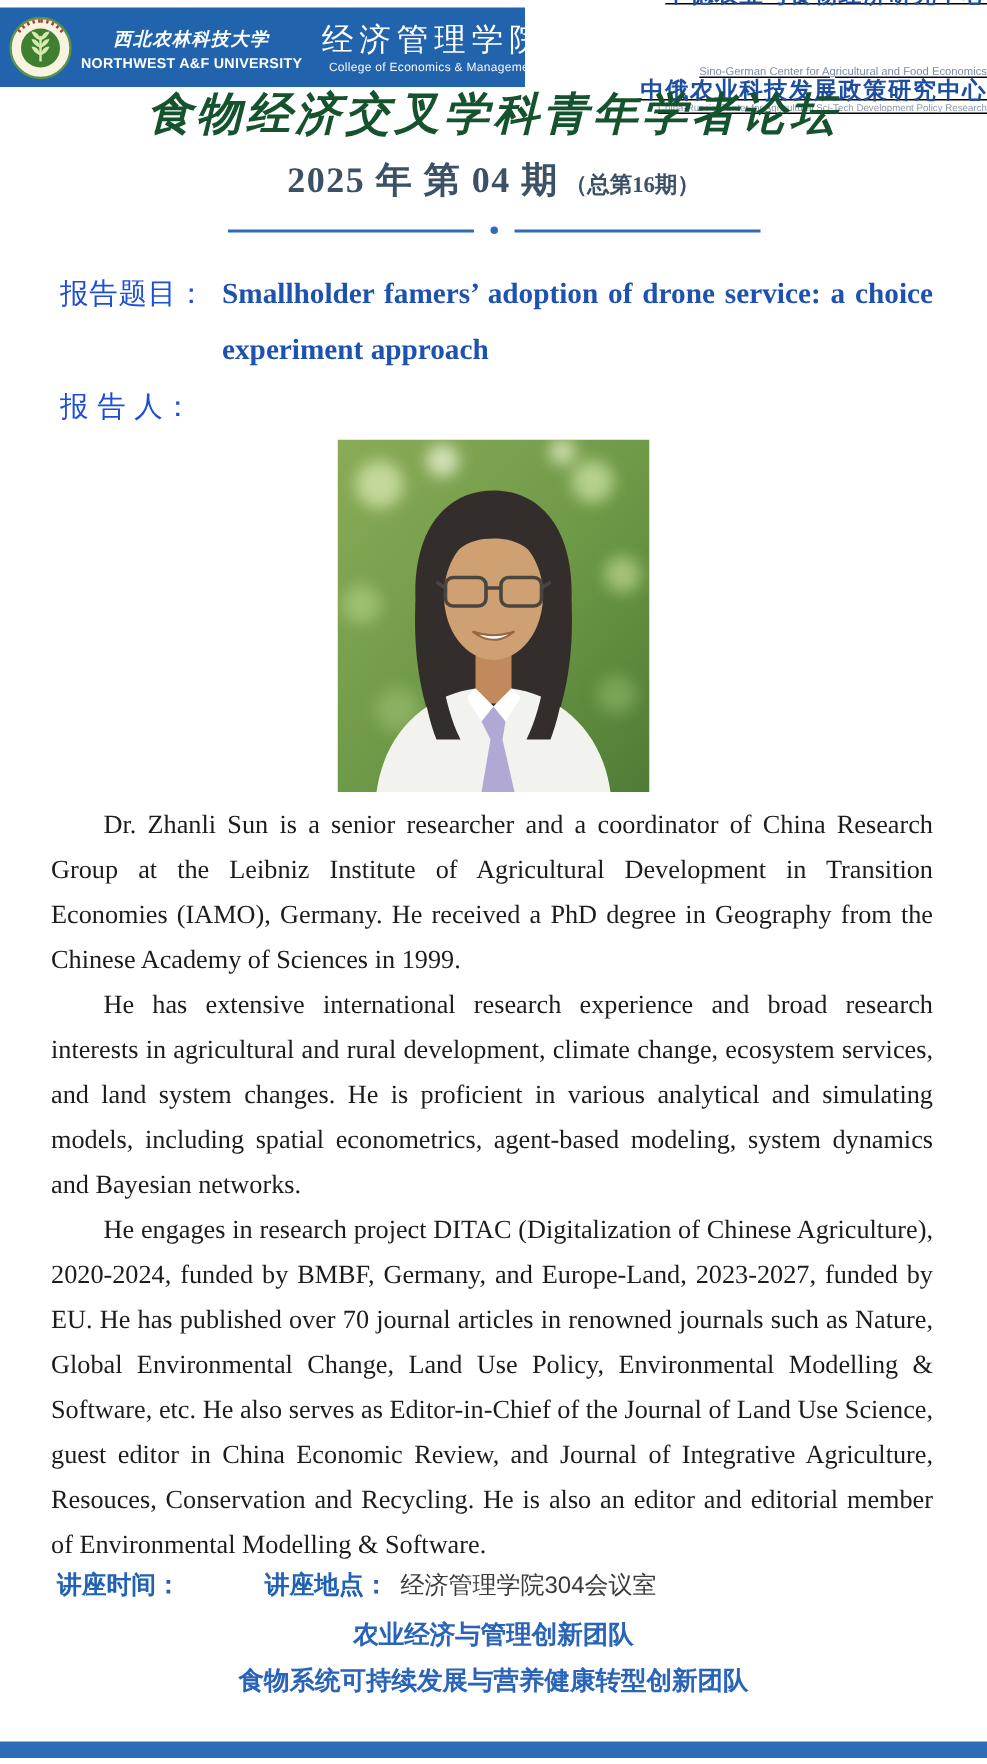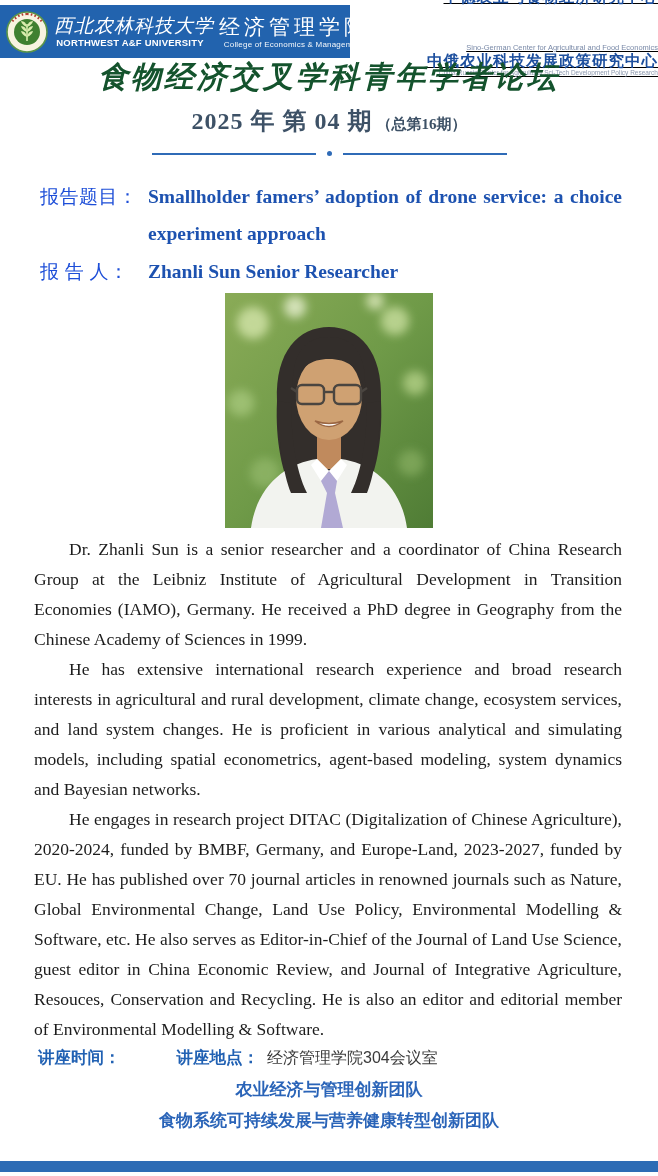--- a/index.html
+++ b/index.html
@@ -14,21 +14,21 @@
 
   
   .header { margin-top:5px; display:flex; align-items:stretch; height:53px; }
   .banner {
     width:350px; background:#2263ae; color:#fff;
     display:flex; align-items:center; padding-left:6px;
   }
   .logo { width:42px; height:42px; flex:0 0 auto; }
   .univ { margin-left:6px; width:152px; text-align:center; }
   .univ-cn {
-    font-size:19px; font-weight:400; font-style:italic;
+    font-size:12px; font-weight:700; font-style:italic;
     letter-spacing:1px; line-height:22px; white-space:nowrap;
   }
   .univ-en {
     font-family:"Liberation Sans", sans-serif;
     font-size:9.5px; font-weight:700; letter-spacing:.2px; white-space:nowrap;
   }
   .vdiv { width:1px; height:36px; background:rgba(255,255,255,.75); margin:0 8px 0 5px; }
   .college { text-align:center; }
   .college-cn {
     font-family:"Liberation Sans", sans-serif;
@@ -166,21 +166,20 @@
     <span class="line"></span>
   </div>
 
   <div class="report">
     <div class="info-row">
       <div class="info-label">报告题目：</div>
       <div class="info-value">Smallholder famers’ adoption of drone service: a choice experiment approach</div>
     </div>
     <div class="info-row speaker-row">
       <div class="info-label">报 告 人：</div>
-      <div class="info-value">Zhanli Sun Senior Researcher</div>
     </div>
   </div>
 
   <figure class="photo-wrap">
     <svg width="208" height="235" viewBox="0 0 208 235">
       <defs>
         <linearGradient id="bgGrad" x1="0" y1="0" x2="1" y2="1">
           <stop offset="0" stop-color="#8aab57"></stop>
           <stop offset="0.5" stop-color="#6f9a48"></stop>
           <stop offset="1" stop-color="#4f7c35"></stop>

